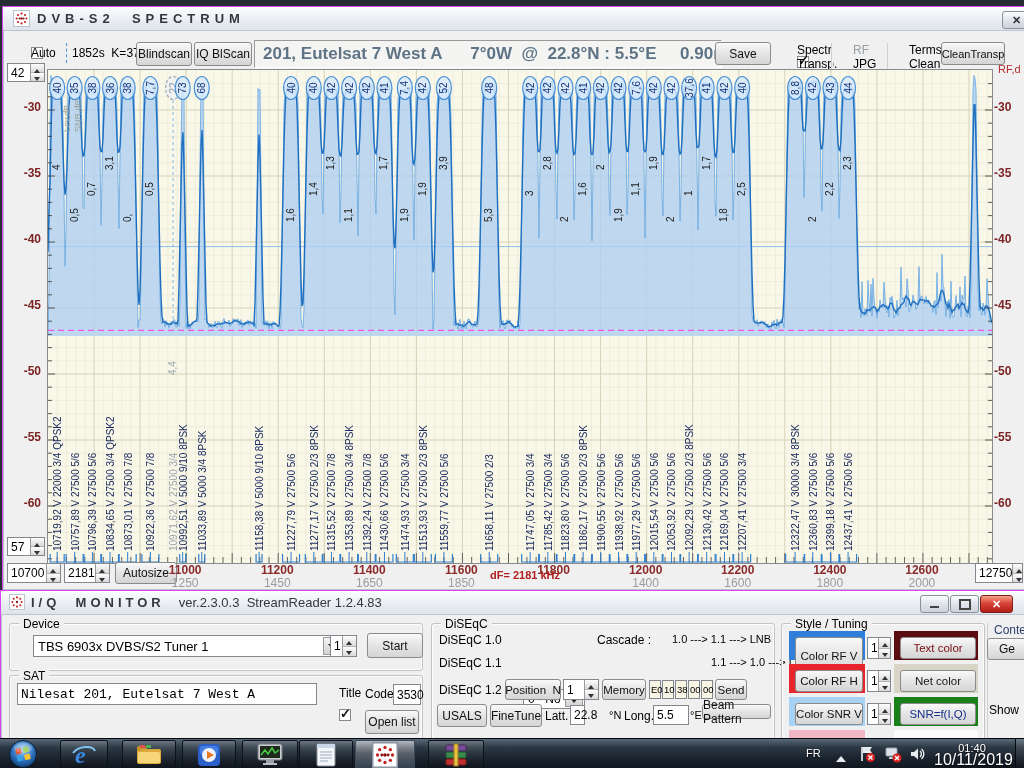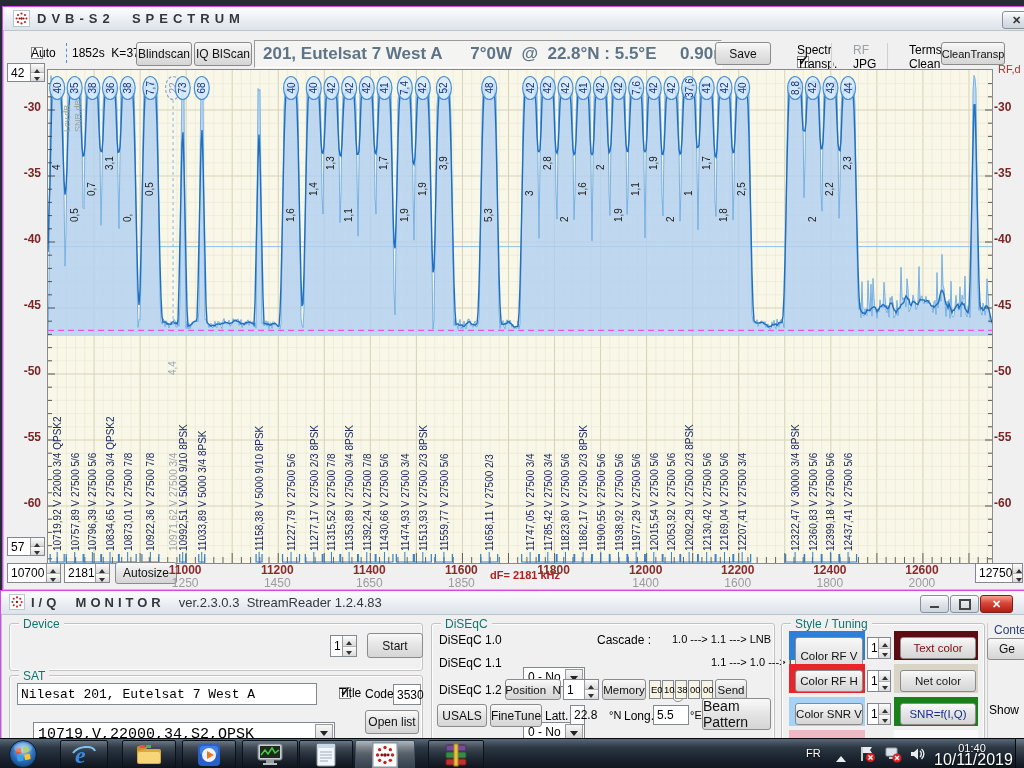--- a/index.html
+++ b/index.html
@@ -36,21 +36,21 @@
   .combo .dd{position:absolute;right:1px;top:1px;bottom:1px;width:16px;background:linear-gradient(#f6f6f6,#d2d2d2);
              border:1px solid #9a9a9a;display:flex;align-items:flex-start;justify-content:center;}
   .combo .dd:after{content:"";margin-top:6px;border:4px solid transparent;border-top:5px solid #222;}
   .cb{width:12px;height:12px;background:#fff;border:1px solid #8a8a8a;position:relative;box-sizing:border-box;}
   .cb.on:after{content:"✓";position:absolute;left:0px;top:-4px;font-size:13px;font-weight:bold;color:#1a1a1a;}
   .rb{width:12px;height:12px;border-radius:50%;background:#fff;border:1px solid #8a8a8a;position:relative;box-sizing:border-box;}
   .rb.on:after{content:"";position:absolute;left:2px;top:2px;width:5px;height:5px;background:#333;border-radius:50%;}
   .lbl{font-size:12px;color:#000;}
   .lbl.dis{color:#9aa0a6;}
   .grp{position:absolute;border:1px solid #c3c3c3;border-radius:3px;box-shadow:0 0 0 1px #fdfdfd inset;}
-  .grp-lg{position:absolute;font-size:12px;color:#0f766e;background:#f0f0f0;padding:0 4px;}
+  .grp-lg{position:absolute;font-size:12px;color:#000000;background:#f0f0f0;padding:0 4px;}
   
   #plot{position:absolute;left:44px;top:62px;width:944px;height:493px;border:1px solid #8a8a8a;background:#f9f7e8;box-sizing:content-box;}
   .axlab{position:absolute;width:32px;text-align:right;font-size:12px;font-weight:bold;color:#7c2323;}
   .axlab.r{text-align:left;width:28px;}
   .hdrbox{border:1px solid #9a9a9a;border-right-color:#fff;border-bottom-color:#fff;background:#f4f4f2;
           font-weight:bold;font-size:17px;color:#5e7486;display:flex;align-items:center;padding-left:8px;overflow:hidden;}
   .freq-a{position:absolute;width:64px;text-align:center;font-size:12px;font-weight:bold;color:#8b2a2a;}
   .freq-b{position:absolute;width:64px;text-align:center;font-size:12px;color:#9b9b9b;}
   .sep{position:absolute;width:2px;background:linear-gradient(90deg,#c0c0c0,#fff);}
   
@@ -759,20 +759,24 @@
       <div class="winbtn" style="right:62px;">
           <div class="box"></div>
         </div>
       <div class="winbtn red" style="right:28px;width:31px;">
           <span class="xglyph">✕</span>
         </div>
     </div>
 
     <div class="grp" style="left:8px;top:32px;width:412px;height:46px;"></div>
     <span class="grp-lg" style="left:18px;top:26px;">Device</span>
+    <div class="abs combo" style="left:16px;top:44px;width:310px;height:22px;">
+      <span>TBS 6903x DVBS/S2 Tuner 1</span>
+        <div class="dd"></div>
+    </div>
     <div class="abs spin" style="left:329px;top:44px;width:27px;height:22px;">
       <div class="v">1</div>
         <div class="ud">
           <div></div>
           <div></div>
         </div>
     </div>
     <div class="abs btn" style="left:366px;top:42px;width:56px;height:25px;">Start</div>
 
     <div class="grp" style="left:8px;top:84px;width:412px;height:92px;"></div>
@@ -824,21 +828,21 @@
       </div>
     <div class="abs btn" style="left:714px;top:88px;width:32px;height:21px;font-size:11.5px;">Send</div>
     <div class="abs btn" style="left:436px;top:113px;width:50px;height:23px;">USALS</div>
     <div class="abs btn" style="left:489px;top:113px;width:52px;height:23px;">FineTune</div>
     <span class="abs lbl" style="left:544px;top:118px;">Latt.</span>
     <div class="abs inp" style="left:569px;top:114px;width:15px;height:20px;">22.8</div>
     <span class="abs lbl" style="left:608px;top:118px;font-size:11px;">°N</span>
     <span class="abs lbl" style="left:623px;top:118px;">Long.</span>
     <div class="abs inp" style="left:652px;top:114px;width:36px;height:20px;">5.5</div>
     <span class="abs lbl" style="left:689px;top:118px;font-size:11px;">°E</span>
-    <div class="abs btn" style="left:701px;top:107px;width:69px;height:32px;font-size:14px;">Beam Pattern</div>
+    <div class="abs btn" style="left:701px;top:113px;width:69px;height:15px;font-size:12px;">Beam Pattern</div>
 
     <div class="grp" style="left:780px;top:32px;width:202px;height:144px;"></div>
     <span class="grp-lg" style="left:790px;top:26px;">Style / Tuning</span>
     <div id="stylerows">
         <div class="abs" style="left: 788px; top: 40px; width: 76px; height: 29px; background: rgb(46, 127, 217);"></div>
         <div class="abs btn" style="left: 794px; top: 46px; width: 68px; height: 38px; font-size: 11.5px;">Color  RF V</div>
         <div class="abs spin" style="left: 866px; top: 46px; width: 24px; height: 22px;">
           <div class="v">1</div>
           <div class="ud">
             <div></div>

